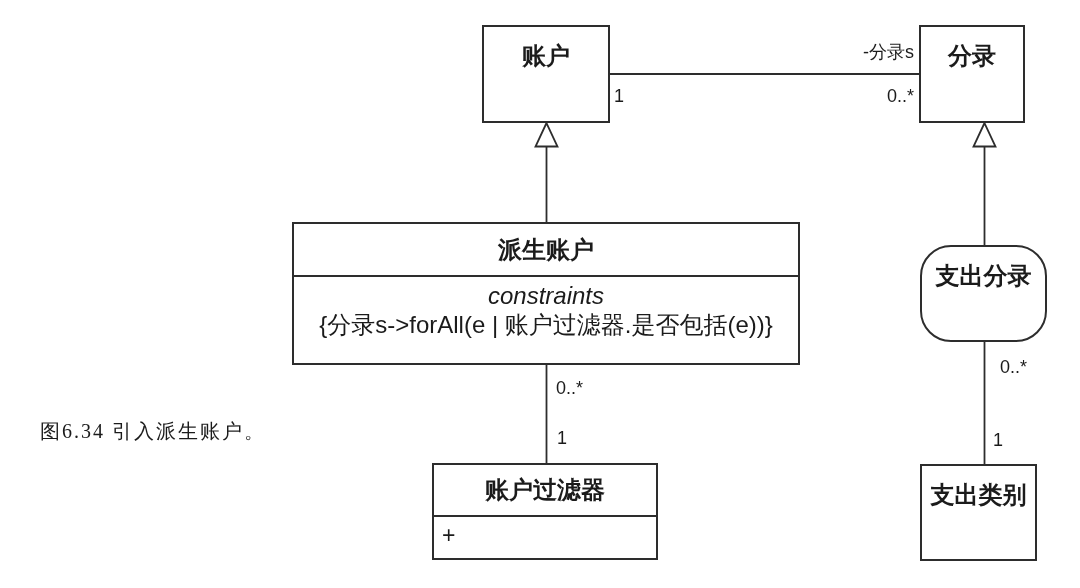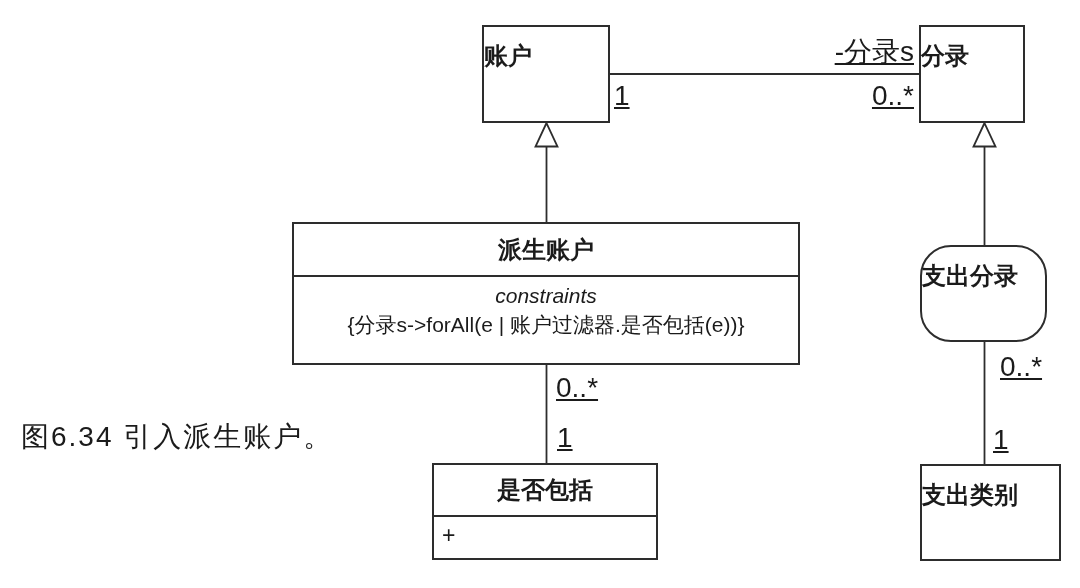--- a/index.html
+++ b/index.html
@@ -25,71 +25,70 @@
   }
   .uml-box {
     position: absolute;
     box-sizing: border-box;
     background: #ffffff;
     border: 2px solid #2d2d2d;
   }
   .uml-title {
     font-weight: bold;
     font-size: 24px;
-    text-align: left;
+    text-align: center;
     white-space: nowrap;
   }
   .simple-box .uml-title {
     padding-top: 13px;
   }
   .compartment-title {
     display: flex;
     align-items: center;
     justify-content: center;
     border-bottom: 2px solid #2d2d2d;
     box-sizing: border-box;
   }
   #box-derived .compartment-title { height: 53px; }
   #box-filter .compartment-title { height: 52px; }
   .constraints-body {
     padding-top: 4px;
     text-align: center;
-    font-size: 21px;
+    font-size: 24px;
     line-height: 29px;
     white-space: nowrap;
   }
   .constraints-keyword {
     font-style: italic;
   }
   .op-row {
     display: flex;
     align-items: flex-start;
     font-size: 23px;
     padding: 5px 8px 0 8px;
     white-space: nowrap;
   }
   .op-vis {
     width: 38px;
   }
   .edge-label {
     position: absolute;
-    font-size: 28px;
+    font-size: 18px;
     line-height: 24px;
     white-space: nowrap;
-    text-decoration: underline;
   }
   .right-anchored {
     text-align: right;
   }
   #caption {
     position: absolute;
-    left: 21px;
+    left: 40px;
     top: 418px;
-    font-family: Liberation Sans, sans-serif;
-    font-size: 28px;
+    font-family: Liberation Serif, serif;
+    font-size: 20px;
     letter-spacing: 2px;
     white-space: nowrap;
     color: #1b1b1b;
   }
 </style>
 </head>
 <body>
 
 <div id="canvas">
 
@@ -121,32 +120,32 @@
       <span class="uml-title">派生账户</span>
     </div>
     <div class="constraints-body">
       <div class="constraints-keyword">constraints</div>
       <div>{分录s-&gt;forAll(e | 账户过滤器.是否包括(e))}</div>
     </div>
   </div>
 
   <div class="uml-box" id="box-filter" style="left:432px; top:463px; width:226px; height:97px;">
     <div class="compartment-title">
-      <span class="uml-title">是否包括</span>
+      <span class="uml-title">账户过滤器</span>
     </div>
     <div class="op-row">
       <span class="op-vis">+</span>
     </div>
   </div>
 
   <div class="uml-box simple-box" id="box-expense-entry" style="left:920px; top:245px; width:127px; height:97px;border-radius:31px;">
     <div class="uml-title">支出分录</div>
   </div>
 
-  <div class="uml-box simple-box" id="box-expense-category" style="left:920px; top:464px; width:141px; height:97px;">
+  <div class="uml-box simple-box" id="box-expense-category" style="left:920px; top:464px; width:117px; height:97px;">
     <div class="uml-title">支出类别</div>
   </div>
 
   <div class="edge-label" style="left:614px; top:84px;">1</div>
   <div class="edge-label right-anchored" style="right:166px; top:40px;">-分录s</div>
   <div class="edge-label right-anchored" style="right:166px; top:84px;">0..*</div>
 
   <div class="edge-label" style="left:556px; top:376px;">0..*</div>
   <div class="edge-label" style="left:557px; top:426px;">1</div>
 

